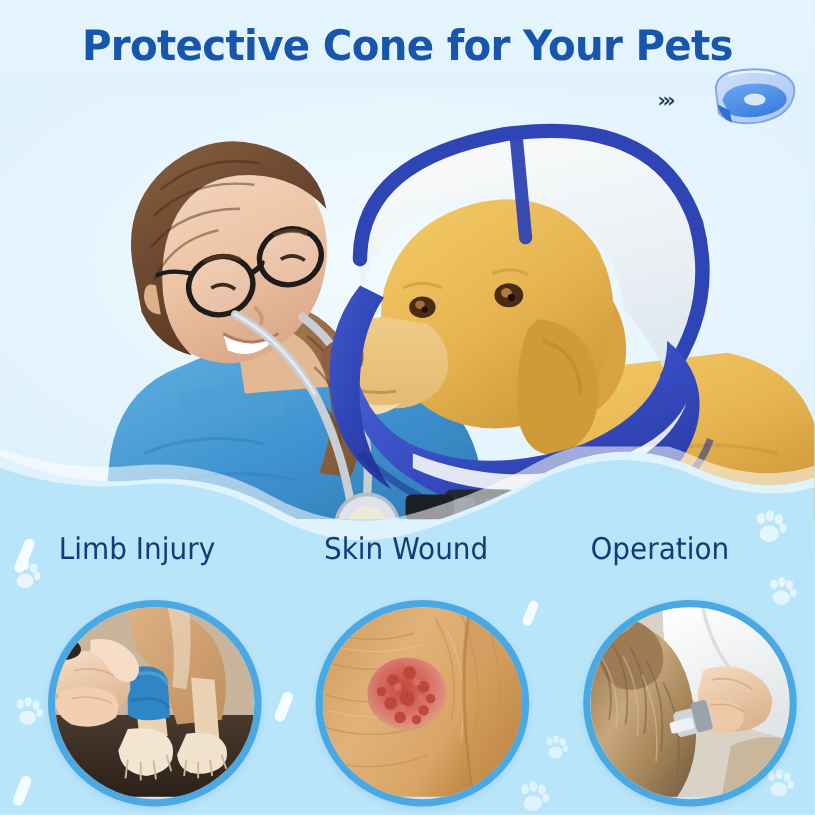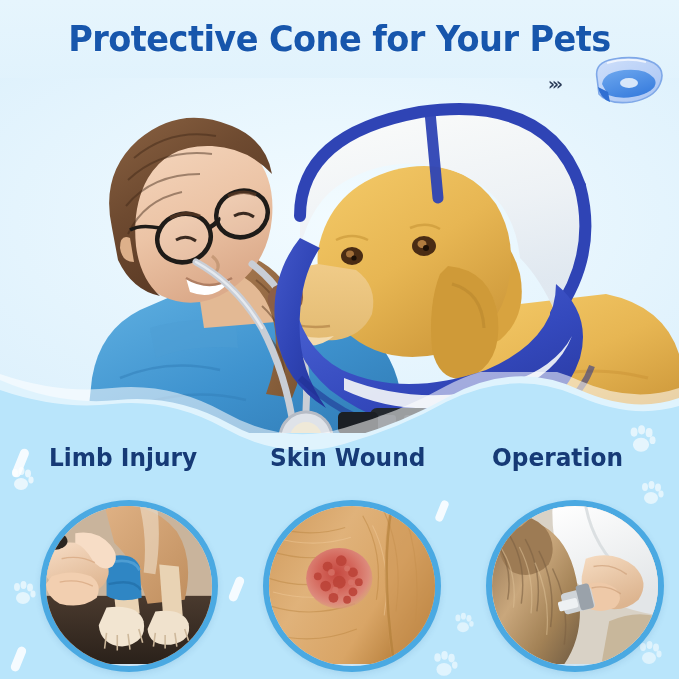--- a/index.html
+++ b/index.html
@@ -54,21 +54,21 @@
   .prod-icon { position:absolute; left:588px; top:54px; width:78px; height:56px; }
 
   
   .hero { position:absolute; left:0; top:78px; width:679px; height:355px; overflow:hidden; }
   .hero-canvas { position:absolute; inset:0; }
 
   
   .wave { position:absolute; left:0; top:372px; width:679px; height:90px; }
 
   
-  .labels { position:absolute; left:0; top:443px; width:679px; height:36px;font-weight:bold; }
+  .labels { position:absolute; left:0; top:443px; width:679px; height:36px; }
   .cat-label {
     position:absolute; top:0;
     font-family:"DejaVu Sans", sans-serif;
     font-size:25px; color:#163a76; white-space:nowrap;
     transform:scaleX(0.93); transform-origin:left center;
   }
   .cat-label.l0 { left:49px; }
   .cat-label.l1 { left:270px; }
   .cat-label.l2 { left:492px; }
 

